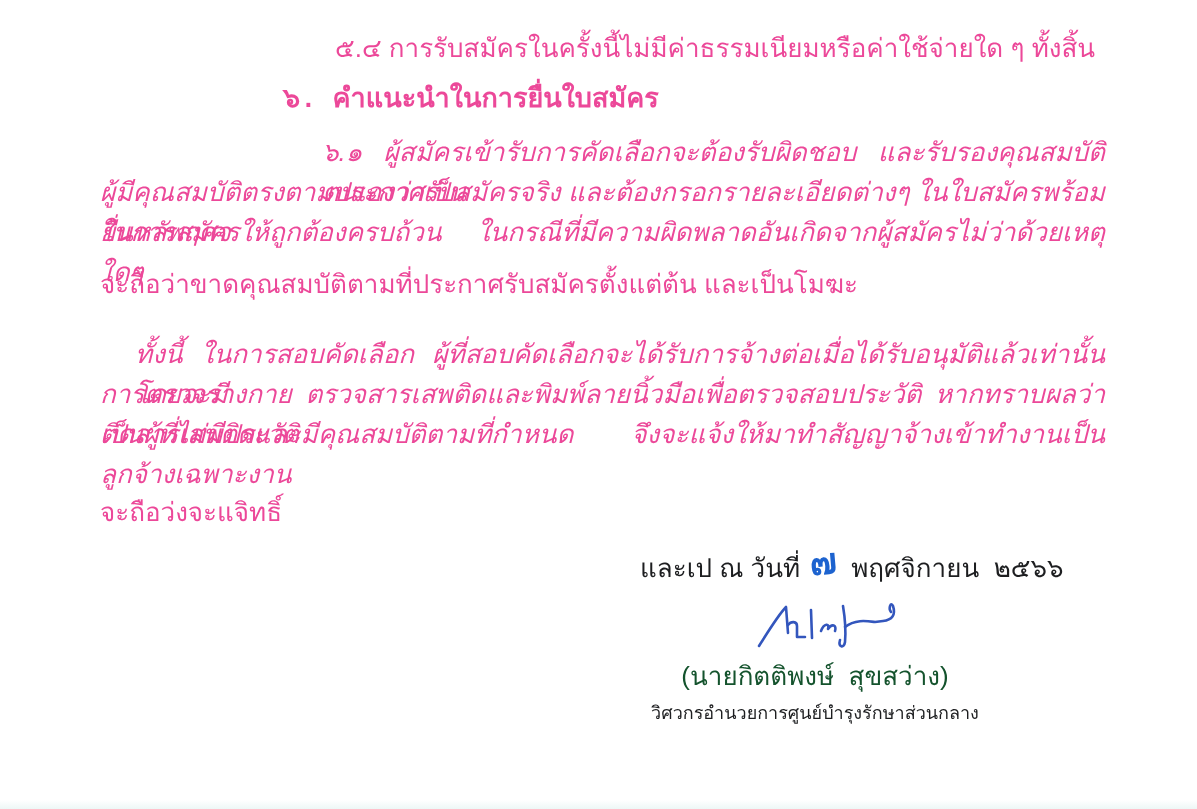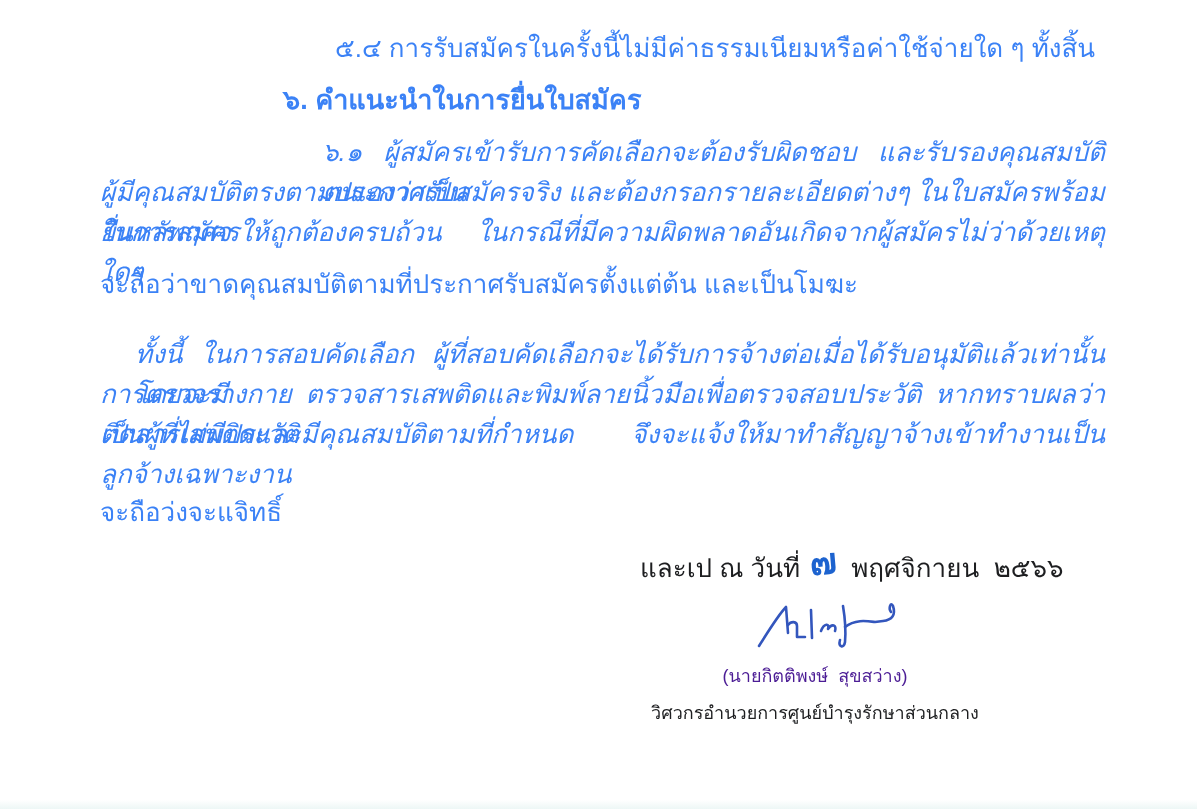--- a/index.html
+++ b/index.html
@@ -19,33 +19,33 @@
     position: absolute;
     inset: 0;
     background: #ffffff;
   }
   .line {
     position: absolute;
     left: 100px;
     width: 1005px;
     font-size: 26px;
     line-height: 40px;
-    color: #3b82f6;
+    color: #ec4899;
     white-space: normal;
   }
   .just {
     text-align: justify;
     text-align-last: justify;
     font-style: italic;
   }
   .indent-item   { padding-left: 222px; box-sizing: border-box; }
   .indent-54     { padding-left: 235px; box-sizing: border-box; }
   .indent-header { padding-left: 183px; box-sizing: border-box; }
   .indent-small  { padding-left: 35px;  box-sizing: border-box; }
-  .bold { font-weight: bold; font-size: 27px; }
+  .bold { font-weight: bold; font-size: 27px; font-family: Liberation Mono, monospace; }
   .date-line {
     position: absolute;
     left: 640px;
     top: 544px;
     font-size: 26px;
     line-height: 42px;
     white-space: nowrap;
   }
   .hand-day {
     display: inline-block;
@@ -60,23 +60,23 @@
     left: 615px;
     top: 596px;
     width: 400px;
     text-align: center;
   }
   .sig-svg {
     display: block;
     margin: 0 auto 6px 140px;
   }
   .sig-name {
-    font-size: 18px;
+    font-size: 26px;
     line-height: 36px;
-    color: #4c1d95;
+    color: #14532d;
   }
   .sig-title {
     font-size: 18px;
     line-height: 38px;
     color: #1d1e20;
   }
   .scan-bottom-tint {
     position: absolute;
     left: 0;
     bottom: 0;

